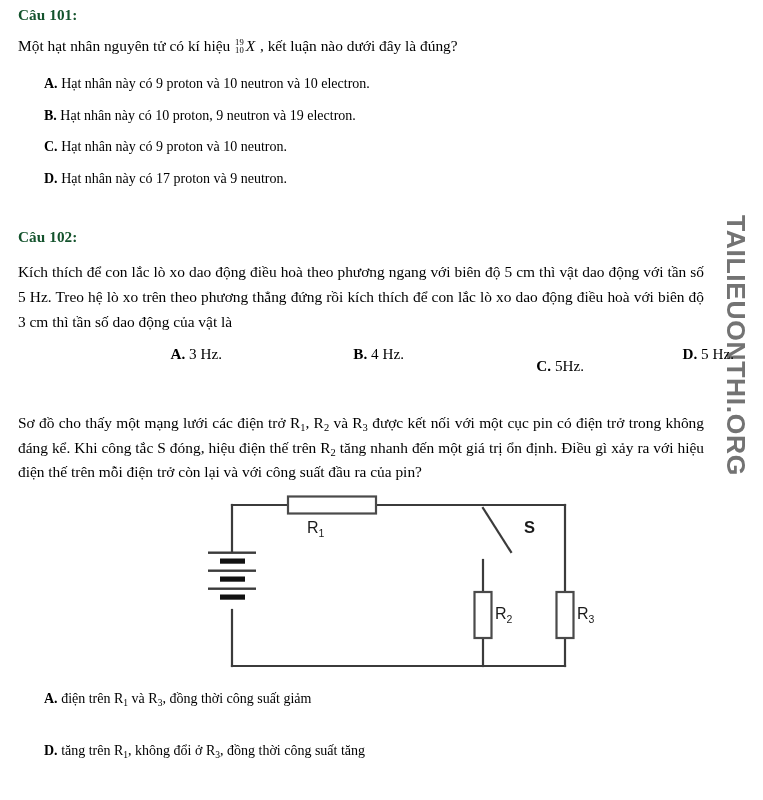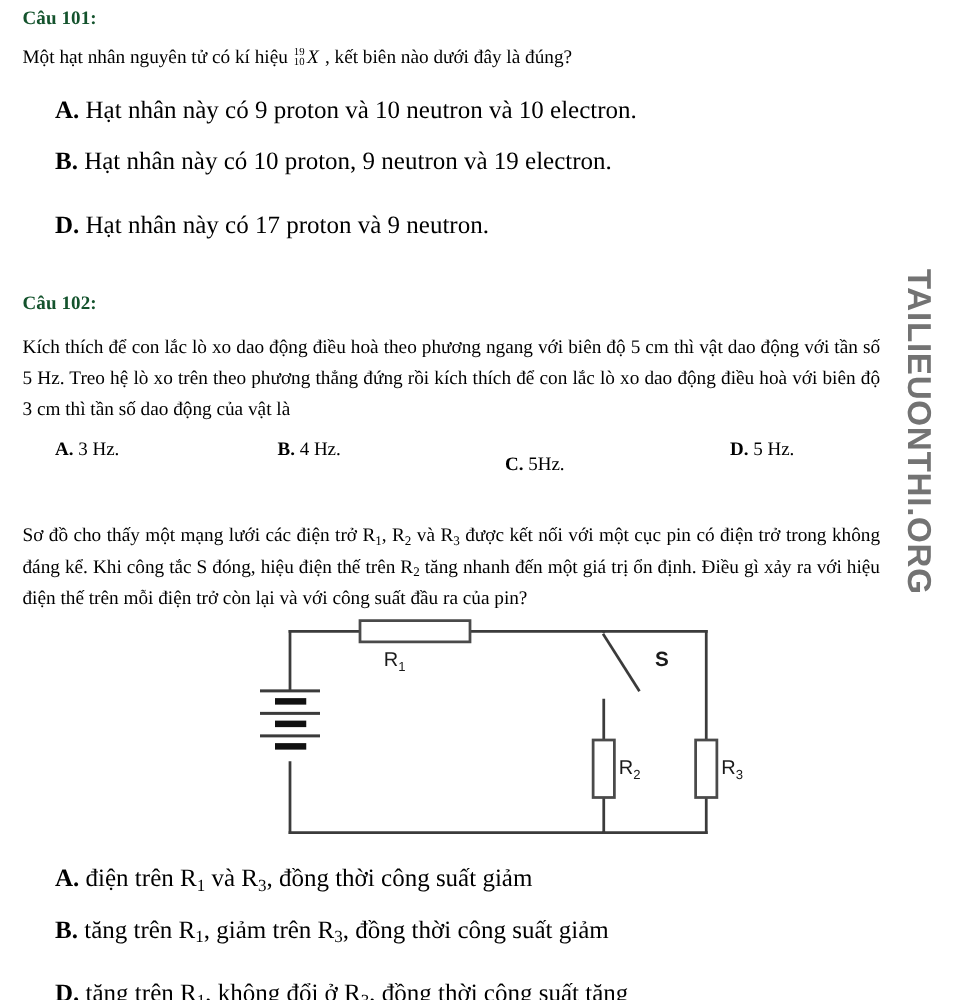--- a/index.html
+++ b/index.html
@@ -31,21 +31,21 @@
     letter-spacing: .1px;
   }
   .q-body {
     font-size: 15.4px;
     line-height: 1.62;
     text-align: justify;
     margin: 0;
     padding-right: 8px;
   }
   .opt {
-    font-size: 20px;
+    font-size: 14px;
     line-height: 1.55;
     margin: 0;
     padding-left: 26px;
   }
   .opt b, .optlabel { font-weight: bold; }
   sub { font-size: .68em; vertical-align: -0.28em; line-height: 0; }
 
   
   .isotope {
     display: inline-block;
@@ -68,20 +68,21 @@
     font-size: 15.4px;
     padding-left: 2px;
   }
 
   
   .optrow {
     display: flex;
     padding-left: 26px;
     font-size: 15.2px;
     margin: 0;
+    text-align: right;
   }
   .optrow > div { flex: 0 0 auto; }
   .optrow .c1 { width: 178px; }
   .optrow .c2 { width: 182px; }
   .optrow .c3 { width: 180px; margin-top: 12px; }
   .optrow .c4 { width: 150px; }
   .wm-wrap {
     position: absolute;
     right: 8px;
     top: 215px;
@@ -132,27 +133,28 @@
   <div class="content">
 
     <div class="sp6"></div>
 
     <div>
       <p class="q-head">Câu 101:</p>
       <div class="sp10"></div>
       <p class="q-body">
         <span>Một hạt nhân nguyên tử có kí hiệu</span>
         <span class="isotope"><span class="nums"><span>19</span><span>10</span></span><span class="sym">X</span></span>
-        <span>, kết biên nào dưới đây là đúng?</span>
+        <span>, kết luận nào dưới đây là đúng?</span>
       </p>
       <div class="sp14"></div>
       <p class="opt"><b class="optlabel">A.</b> <span>Hạt nhân này có 9 proton và 10 neutron và 10 electron.</span></p>
       <div class="sp10"></div>
       <p class="opt"><b class="optlabel">B.</b> <span>Hạt nhân này có 10 proton, 9 neutron và 19 electron.</span></p>
       <div class="sp10"></div>
+      <p class="opt"><b class="optlabel">C.</b> <span>Hạt nhân này có 9 proton và 10 neutron.</span></p>
       <div class="sp10"></div>
       <p class="opt"><b class="optlabel">D.</b> <span>Hạt nhân này có 17 proton và 9 neutron.</span></p>
     </div>
 
     <div style="height:38px"></div>
 
     <div>
       <p class="q-head">Câu 102:</p>
       <div class="sp14"></div>
       <p class="q-body">Kích thích để con lắc lò xo dao động điều hoà theo phương ngang với biên độ 5 cm thì vật dao động với tần số 5 Hz. Treo hệ lò xo trên theo phương thẳng đứng rồi kích thích để con lắc lò xo dao động điều hoà với biên độ 3 cm thì tần số dao động của vật là</p>
@@ -217,19 +219,18 @@
       <rect x="556.5" y="106" width="17" height="46" fill="#ffffff" stroke="#4a4a4a" stroke-width="2.2"></rect>
       <text class="rlabel" x="577" y="133">R<tspan class="sub" dy="4">3</tspan></text>
 
       <text class="slabel" x="524" y="47">S</text>
     </svg>
   </div>
 
   <div style="position:absolute; left:18px; top:688px; width:720px;">
     <p class="opt"><b class="optlabel">A.</b> <span>điện trên R</span><sub>1</sub><span> và R</span><sub>3</sub><span>, đồng thời công suất giảm</span></p>
     <div class="sp10"></div>
-    <p class="opt"><b class="optlabel">B.</b> <span>tăng trên R</span><sub>1</sub><span>, giảm trên R</span><sub>3</sub><span>, đồng thời công suất giảm</span></p>
     <div class="sp10"></div>
     <div class="sp10"></div>
     <p class="opt"><b class="optlabel">D.</b> <span>tăng trên R</span><sub>1</sub><span>, không đổi ở R</span><sub>3</sub><span>, đồng thời công suất tăng</span></p>
   </div>
 
 </div>
 
 </body></html>

